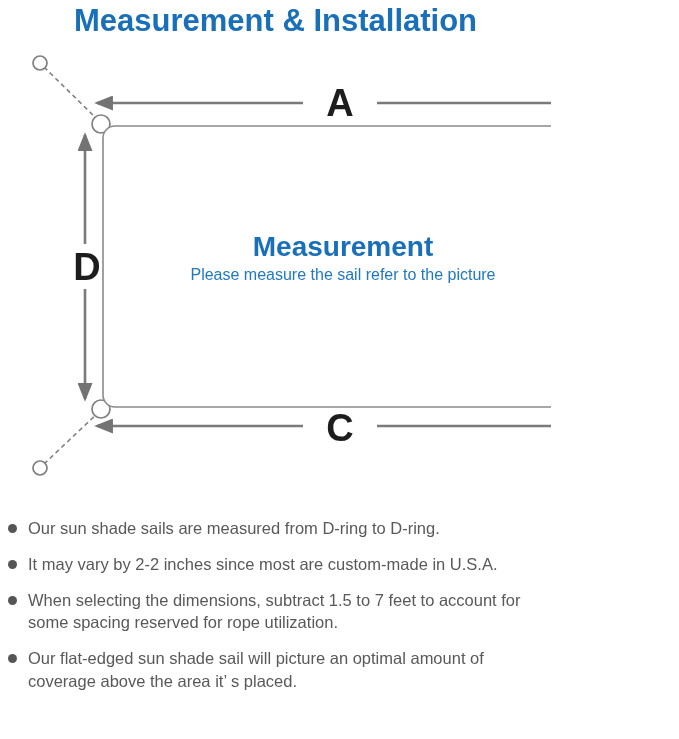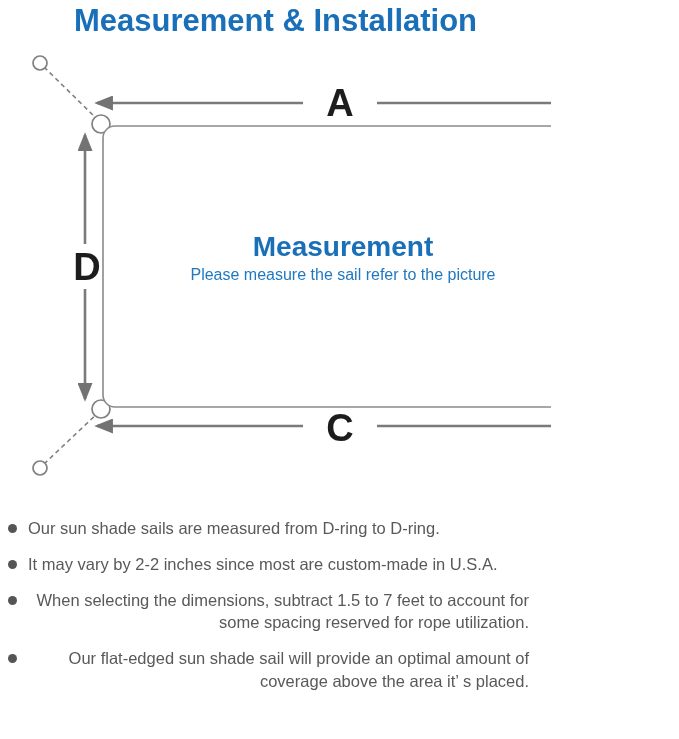--- a/index.html
+++ b/index.html
@@ -42,21 +42,20 @@
     fill: #1a70b8;
   }
   svg text.center-subtitle {
     font-family: "Liberation Sans", sans-serif;
     font-weight: 400;
     font-size: 16px;
     fill: #1f78c0;
   }
   .notes {
     padding: 16px 22px 0 8px;
-    text-align: right;
   }
   .note {
     display: flex;
     align-items: flex-start;
     margin-bottom: 13px;
   }
   .note .dot {
     flex: 0 0 auto;
     width: 9px;
     height: 9px;
@@ -142,17 +141,17 @@
     <div class="note">
       <span class="dot"></span>
       <span class="note-text">It may vary by 2-2 inches since most are custom-made in U.S.A.</span>
     </div>
     <div class="note">
       <span class="dot"></span>
       <span class="note-text">When selecting the dimensions, subtract 1.5 to 7 feet to account for some spacing reserved for rope utilization.</span>
     </div>
     <div class="note">
       <span class="dot"></span>
-      <span class="note-text">Our flat-edged sun shade sail will provide an optimal amount of coverage above the area it’ s placed.</span>
+      <span class="note-text">Our flat-edged sun shade sail will picture an optimal amount of coverage above the area it’ s placed.</span>
     </div>
   </div>
 
 </div>
 
 </body></html>

